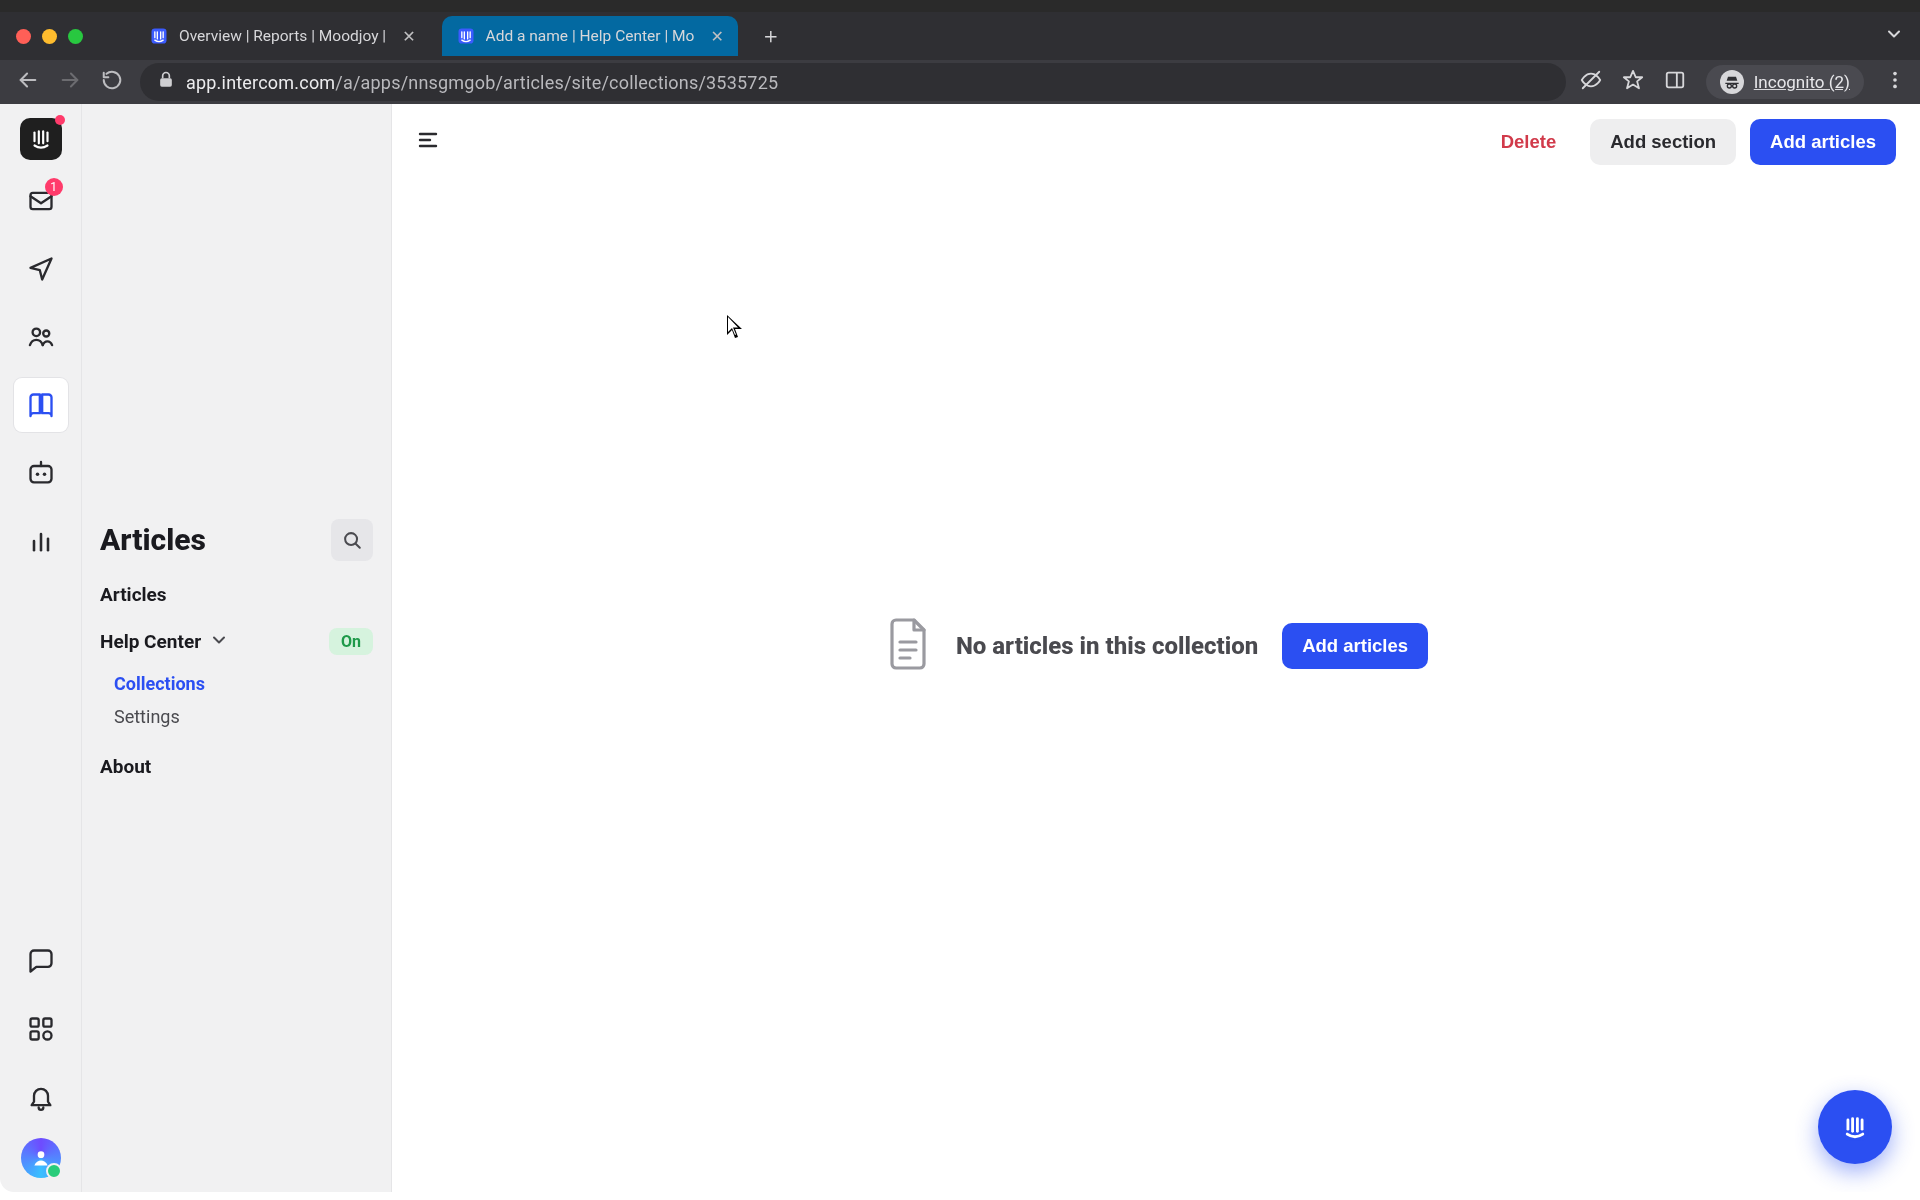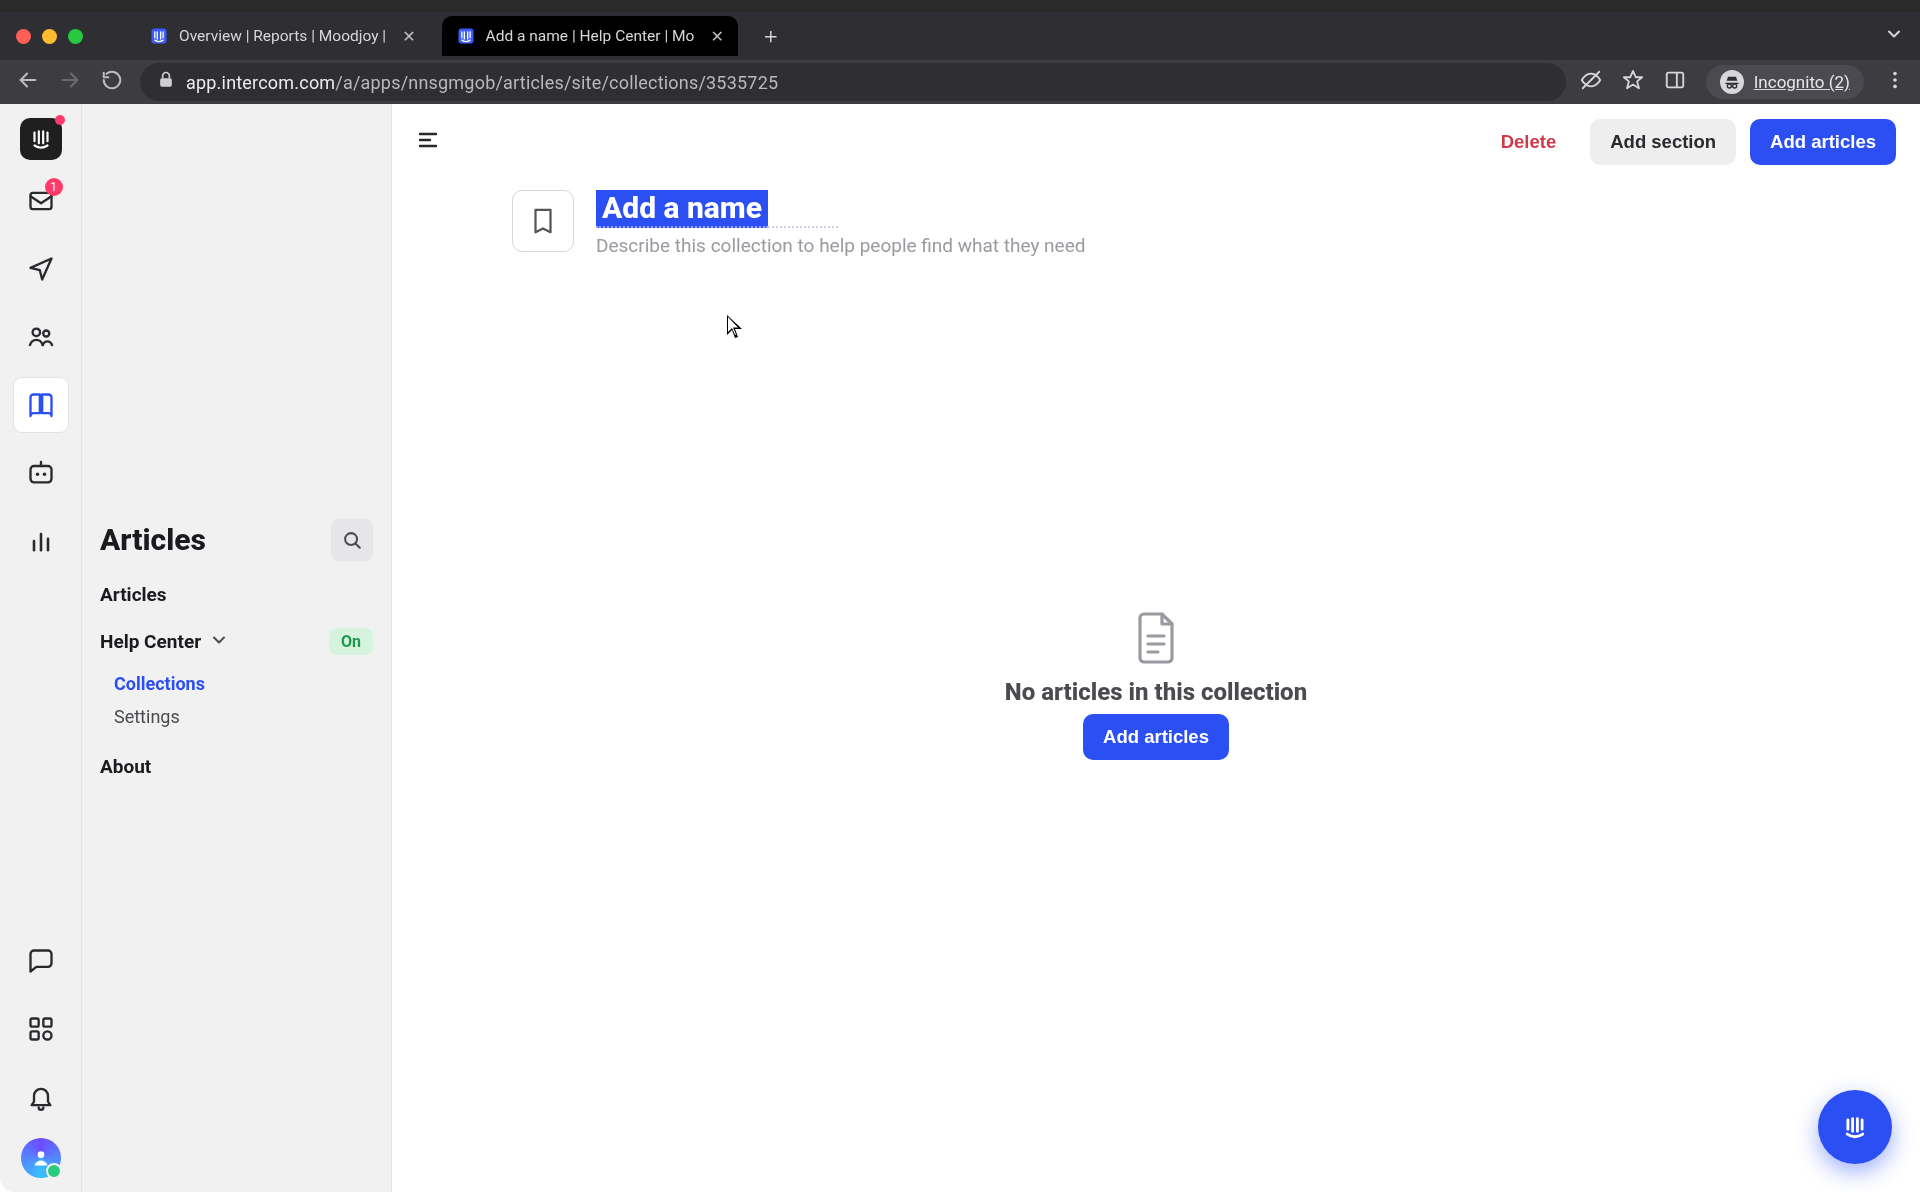--- a/index.html
+++ b/index.html
@@ -19,21 +19,21 @@
   .tl { width: 15px; height: 15px; border-radius: 50%; }
   .tl.red { background: #ff5f57; }
   .tl.yellow { background: #febc2e; }
   .tl.green { background: #28c840; }
 
   .tab {
     height: 40px; display: flex; align-items: center; gap: 10px; padding: 0 14px;
     color: #d7d7da; font-size: 15.5px; border-radius: 10px 10px 0 0;
     max-width: 310px; overflow: hidden; white-space: nowrap;
   }
-  .tab.active { background: #000000; }
+  .tab.active { background: #0369a1; }
   .tab .favicon { width: 20px; height: 20px; display: flex; align-items: center; justify-content: center; }
   .tab .favicon svg { fill:#4b6fff; }
   .tab .tab-title { overflow: hidden; text-overflow: ellipsis; }
   .tab .close { color: #c0c0c2; font-size: 16px; margin-left: 6px; }
   .new-tab { color: #d7d7da; font-size: 22px; padding: 0 10px; }
   .tabstrip-right { margin-left: auto; color: #d7d7da; display: flex; align-items: center; gap: 18px; }
   .tabstrip-right .chev { font-size: 16px; }
 
   .omnibox-row {
     height: 44px; background: #3c3c41; display: flex; align-items: center; padding: 0 14px; gap: 14px;
@@ -135,21 +135,21 @@
   .title-stack { display: flex; flex-direction: column; gap: 6px; }
   .title-input {
     font-size: 30px; font-weight: 800; color: #fff; background: #2b4ff2;
     padding: 0px 6px; display: inline-block; border-bottom: 2px dotted #9aa8ff;
   }
   .title-wrap { display:flex; }
   .title-wrap .dotted-ext { flex:0 0 70px; border-bottom: 2px dotted #cfcfe8; height: 38px; }
   .desc-placeholder { font-size: 19px; color: #9a9aa0; }
 
   .empty-state {
-    flex: 1; display: flex; flex-direction: column; align-items: center; justify-content: center; gap: 8px;
+    flex: 1; display: flex; flex-direction: row; align-items: center; justify-content: center; gap: 24px;
     color: #5b5b60; transform: translateY(-40px);
   }
   .empty-state .doc-icon { color: #9a9aa0; }
   .empty-title { font-size: 24px; font-weight: 800; color: #4a4a4f; }
   .empty-btn { }
 
   
   .launcher {
     position: absolute; right: 28px; bottom: 28px; width: 74px; height: 74px; border-radius: 50%;
     background: #2b4ff2; display:flex; align-items:center; justify-content:center; color:#fff;
@@ -428,34 +428,20 @@
             <line x1="4" y1="12" x2="14" y2="12"></line>
             <line x1="4" y1="18" x2="20" y2="18"></line>
           </svg>
       </span>
       <div class="spacer"></div>
       <button class="btn danger">Delete</button>
       <button class="btn secondary">Add section</button>
       <button class="btn primary">Add articles</button>
     </div>
 
-    <div class="collection-header">
-      <div class="collection-icon-box i30">
-        <svg viewBox="0 0 24 24" fill="none" stroke="currentColor" stroke-width="1.8" stroke-linecap="round" stroke-linejoin="round">
-            <path d="M6 3h12v18l-6-3-6 3V3z"></path>
-          </svg>
-      </div>
-      <div class="title-stack">
-        <div class="title-wrap">
-          <span class="title-input">Add a name</span>
-          <span class="dotted-ext"></span>
-        </div>
-        <div class="desc-placeholder">Describe this collection to help people find what they need</div>
-      </div>
-    </div>
 
     <div class="empty-state">
       <span class="doc-icon">
         <svg width="48" height="56" viewBox="0 0 24 28" fill="none" stroke="currentColor" stroke-width="1.6" stroke-linecap="round" stroke-linejoin="round">
             <path d="M6 2h9l5 5v17a2 2 0 0 1-2 2H6a2 2 0 0 1-2-2V4a2 2 0 0 1 2-2z"></path>
             <polyline points="15 2 15 7 20 7"></polyline>
             <line x1="8" y1="13" x2="16" y2="13"></line>
             <line x1="8" y1="17" x2="16" y2="17"></line>
             <line x1="8" y1="21" x2="13" y2="21"></line>
           </svg>

